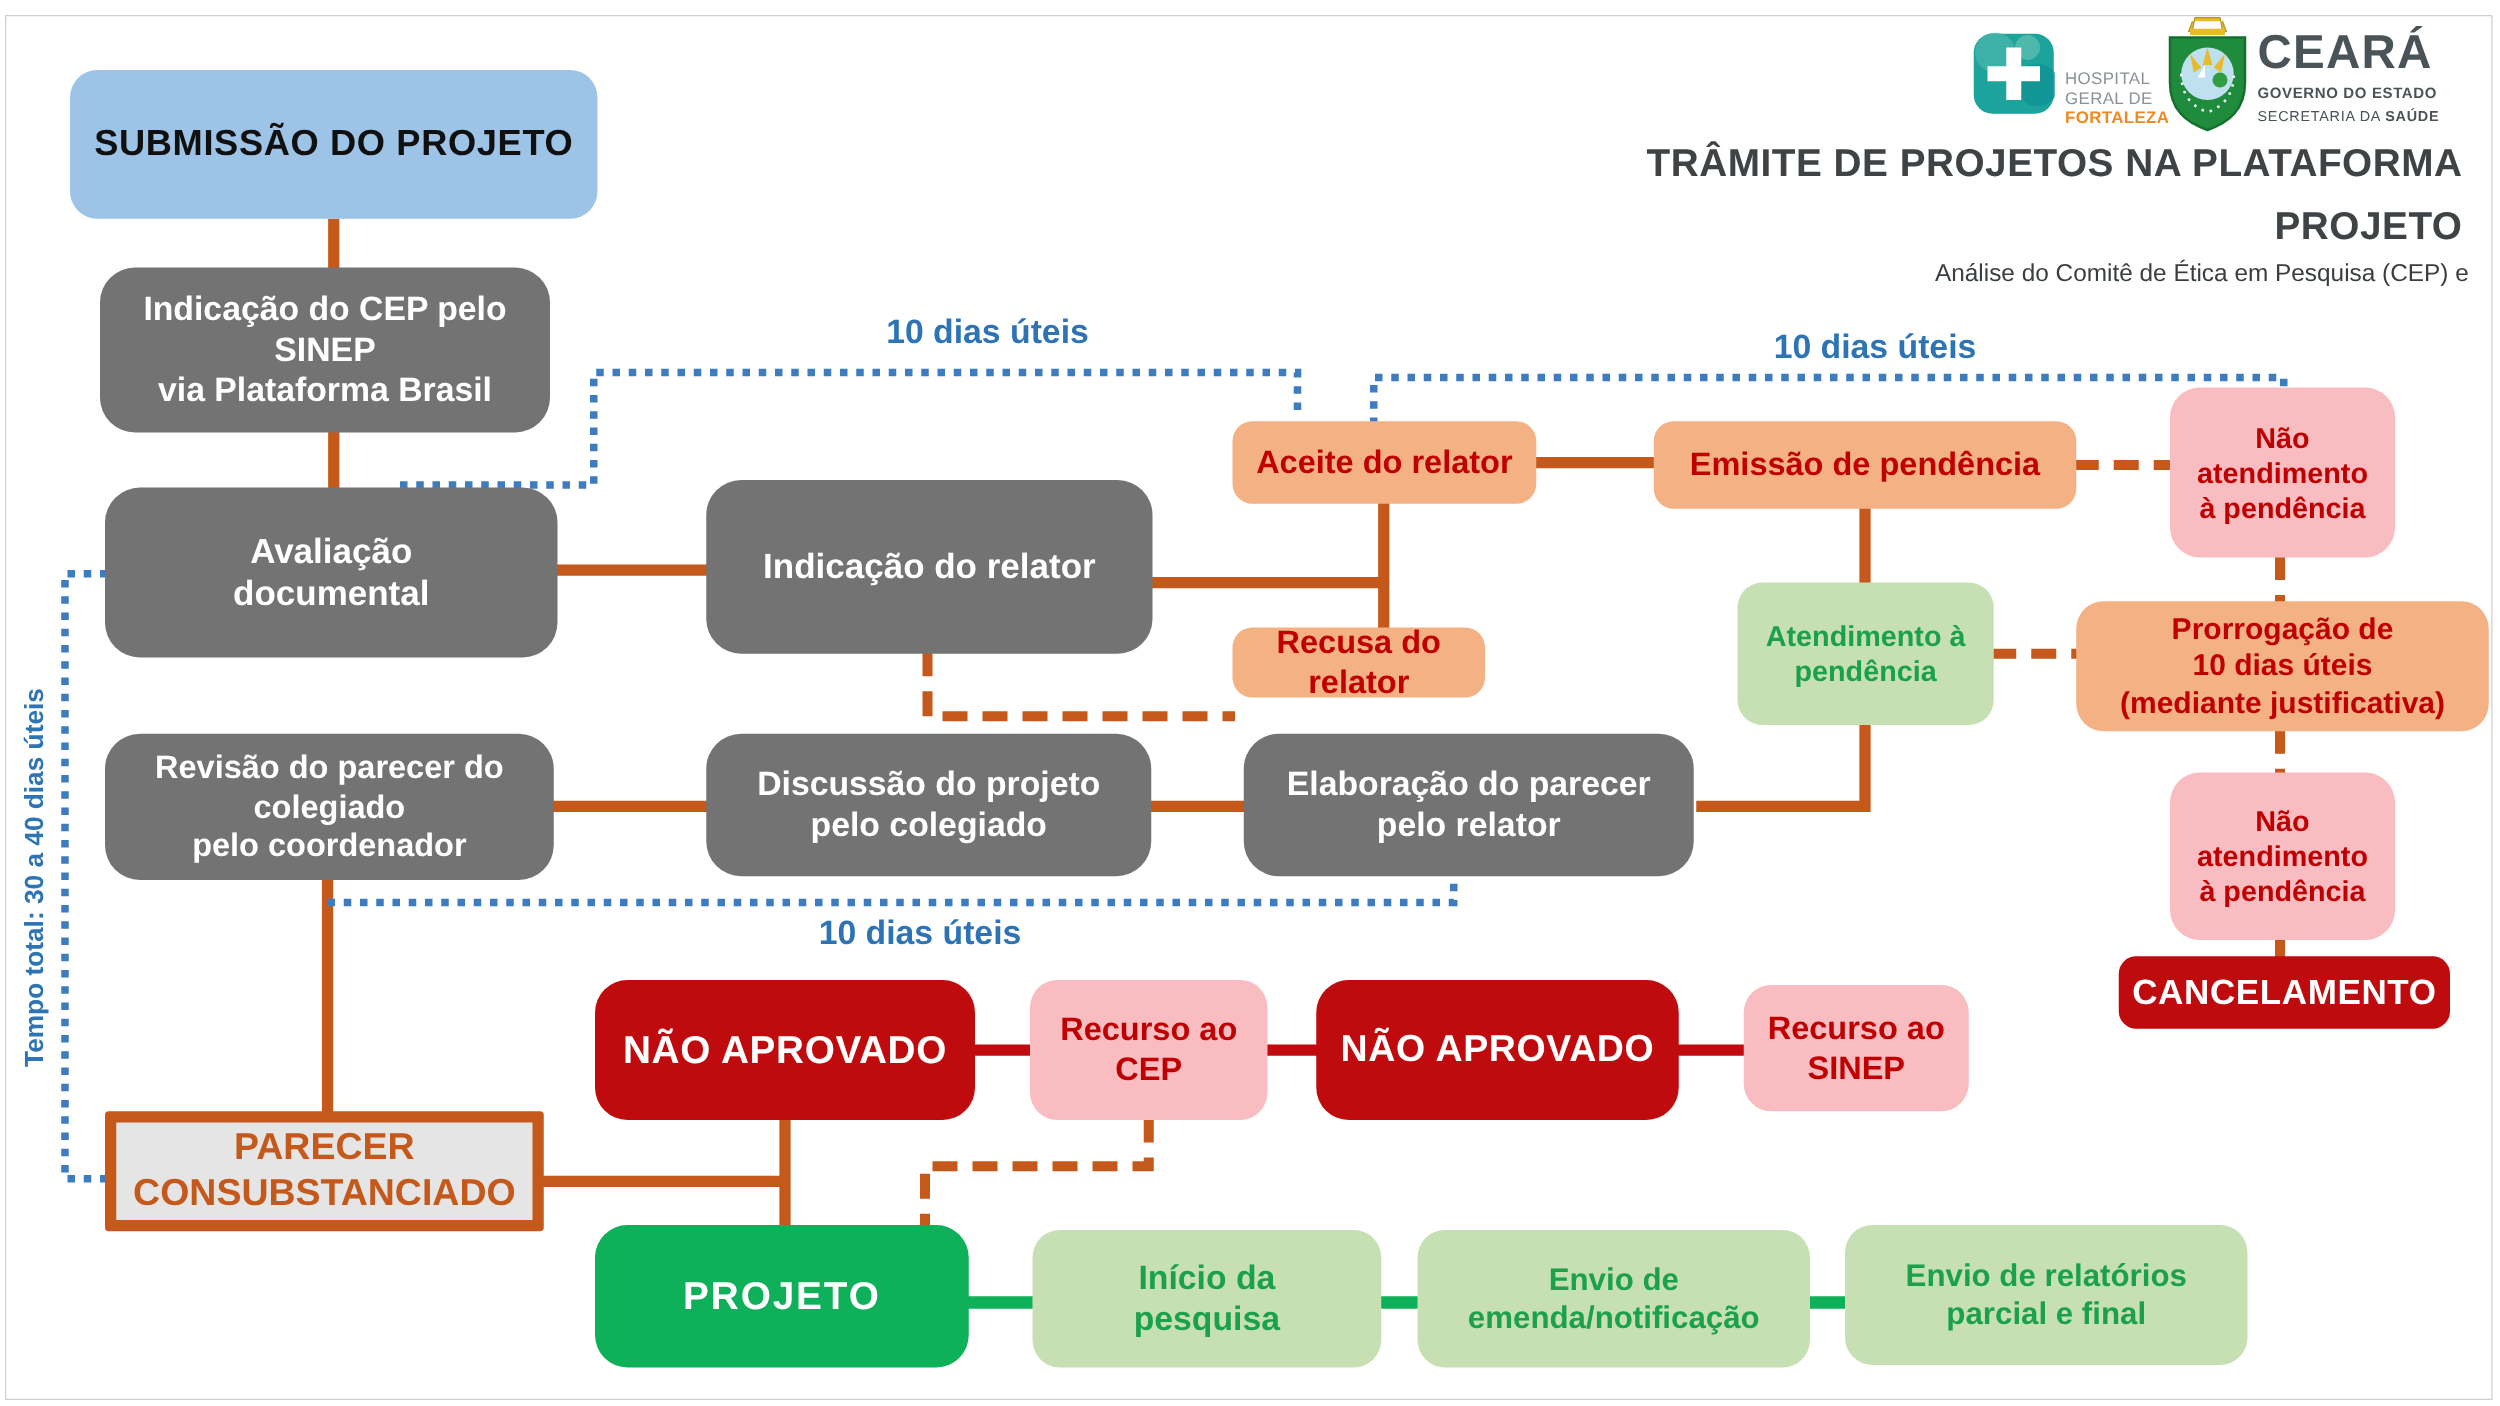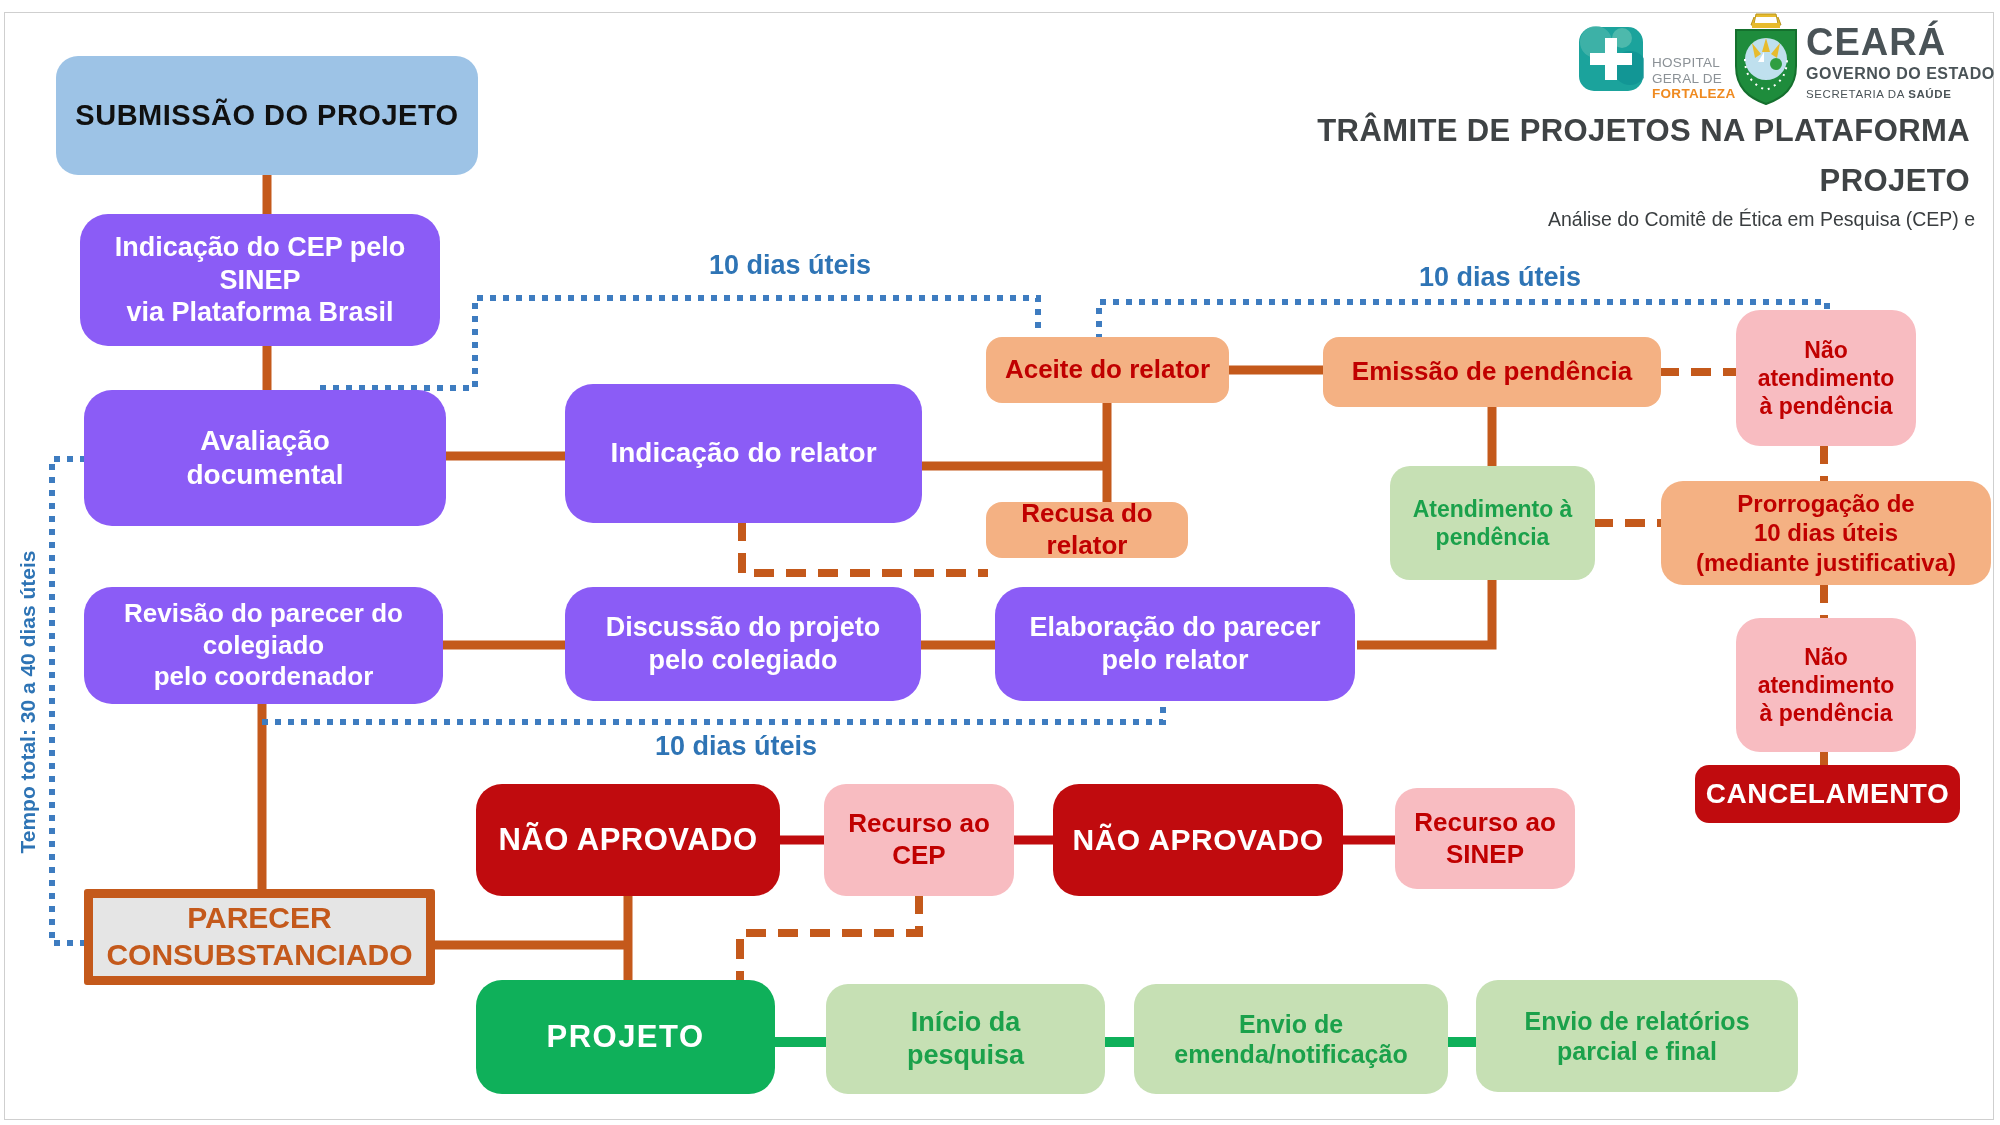--- a/index.html
+++ b/index.html
@@ -5,40 +5,40 @@
   html,body{margin:0;padding:0;background:#ffffff;}
   body{position:relative;width:2000px;height:1125px;overflow:hidden;
        font-family:"Liberation Sans",sans-serif;}
   .frame{position:absolute;left:4px;top:12px;width:1988px;height:1106px;
          border:1px solid #cfcfcf;pointer-events:none;}
   svg.wires{position:absolute;left:0;top:0;z-index:1;pointer-events:none;}
   .node{position:absolute;z-index:2;display:flex;align-items:center;justify-content:center;
         text-align:center;white-space:pre-line;box-sizing:border-box;font-weight:700;
         line-height:1.22;}
   .blue-box{background:#9dc3e6;border-radius:22px;color:#101010;font-size:29px;font-weight:800;letter-spacing:.5px;}
-  .orange-box{background:#8b5cf6;border-radius:28px;color:#ffffff;}
+  .orange-box{background:#737373;border-radius:28px;color:#ffffff;}
   .peach-box{background:#f4b183;border-radius:16px;color:#c00000;}
   .pink-box{background:#f8bcc1;border-radius:24px;color:#c00000;}
   .lgreen-box{background:#c6e0b4;color:#1ba14b;border-radius:20px;}
   .green-box{background:#0fb05a;border-radius:26px;color:#ffffff;font-weight:800;letter-spacing:1.5px;}
   .red-box{background:#c00b0e;border-radius:26px;color:#ffffff;font-weight:800;letter-spacing:.5px;}
   .outline-box{background:#e5e5e5;border:9px solid #c4591b;border-radius:3px;color:#c4591b;font-weight:800;}
   .flow-label{position:absolute;z-index:2;text-align:center;color:#2e74b5;font-weight:800;}
   .tempo-label{position:absolute;z-index:2;text-align:center;color:#2e74b5;font-weight:800;
                transform:rotate(-90deg);}
   .hdr-title{position:absolute;z-index:2;right:30px;top:106px;width:900px;text-align:right;
              color:#3f4345;font-size:31px;font-weight:800;line-height:50px;letter-spacing:.4px;}
   .hdr-sub{position:absolute;z-index:2;right:25px;top:206px;width:960px;text-align:right;
            color:#3a3e40;font-size:19.5px;line-height:26px;}
   .hgf-text{position:absolute;z-index:2;left:1652px;top:55px;font-size:13.5px;line-height:15.5px;
             color:#8b9196;letter-spacing:.3px;}
   .hgf-text .fort{color:#ef8a20;font-weight:700;}
   .ceara-text{position:absolute;z-index:2;left:1806px;top:22px;color:#4a5357;}
   .ceara-name{font-size:38px;font-weight:800;letter-spacing:1px;line-height:40px;}
-  .ceara-gov{font-size:16px;font-weight:800;letter-spacing:.5px;line-height:24px;}
+  .ceara-gov{font-size:12px;font-weight:800;letter-spacing:.5px;line-height:24px;}
   .ceara-sec{font-size:11.5px;letter-spacing:.6px;line-height:16px;}
   .ceara-sec b{font-weight:800;}
   .logo{position:absolute;z-index:2;}
 </style>
 </head>
 <body>
 
 <div class="frame"></div>
 
 <svg class="wires" width="2000" height="1125" viewBox="0 0 2000 1125">

